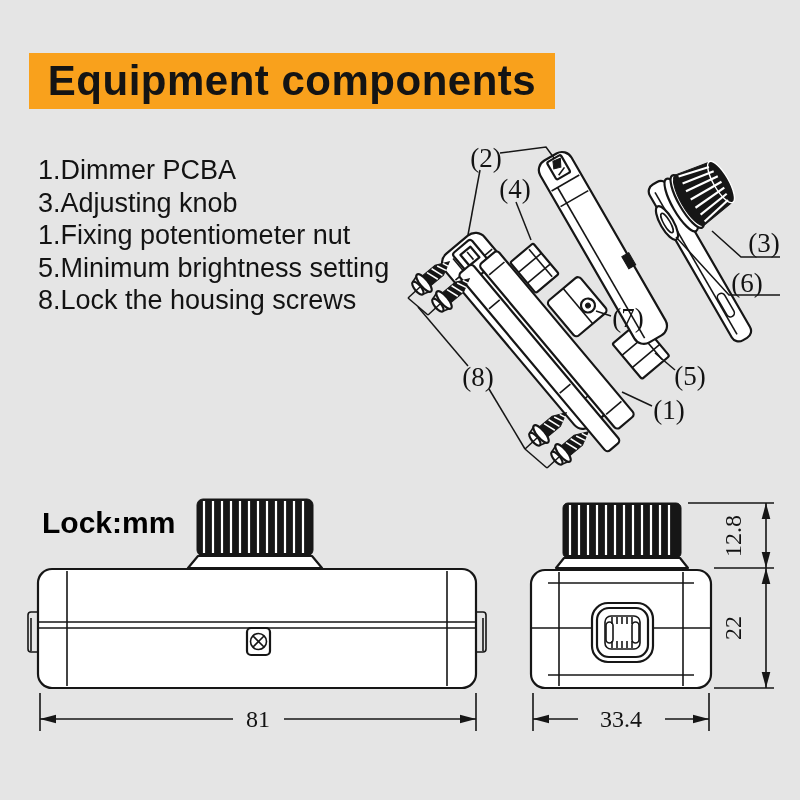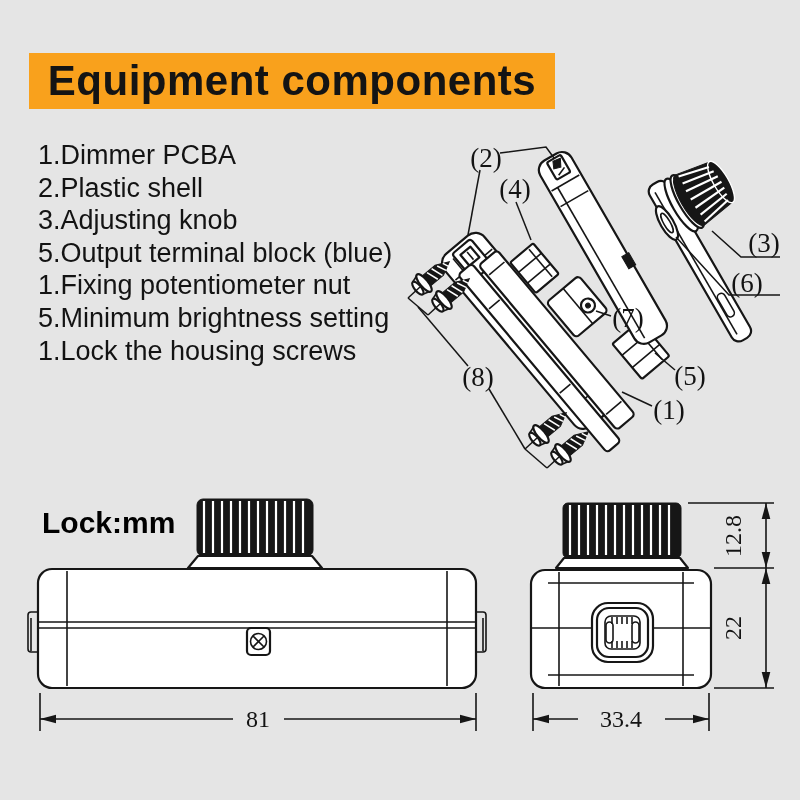--- a/index.html
+++ b/index.html
@@ -1,21 +1,21 @@
 <!DOCTYPE html>
 <html><head>
 <meta charset="utf-8">
 <style>
   html,body{margin:0;padding:0;background:#ffffff;}
   .page{position:relative;width:800px;height:800px;background:#e5e5e5;overflow:hidden;
         font-family:"Liberation Sans", sans-serif;color:#111;}
   .banner{position:absolute;left:29px;top:53px;width:526px;height:56px;
           display:flex;align-items:center;justify-content:center;}
   .banner-title{font-size:42px;font-weight:bold;color:#141414;letter-spacing:0.5px;white-space:nowrap;}
-  .parts-list{position:absolute;left:38px;top:139px;}
+  .parts-list{position:absolute;left:38px;top:154px;}
   .parts-list .item{font-size:27px;line-height:32.6px;color:#131313;white-space:nowrap;}
   .unit-label{position:absolute;left:42px;top:506px;font-size:30px;font-weight:bold;color:#000;}
   svg{position:absolute;left:0;top:0;}
   .outline{fill:#ffffff;stroke:#161616;stroke-width:2.2;stroke-linejoin:round;}
   .thin{fill:none;stroke:#161616;stroke-width:1.6;}
   .leader{fill:none;stroke:#161616;stroke-width:1.5;}
   .black{fill:#161616;stroke:#161616;stroke-width:1;}
   .rib{stroke:#ffffff;stroke-width:2.2;fill:none;}
   .callout{font-family:"Liberation Serif", serif;font-size:27px;fill:#131313;text-anchor:middle;}
   .dimtxt{font-family:"Liberation Serif", serif;font-size:24px;fill:#131313;text-anchor:middle;}
@@ -25,26 +25,24 @@
 <body>
 
 <div class="page">
 
   <div class="banner" style="background-color: rgb(249, 161, 28);">
     <div class="banner-title">Equipment components</div>
   </div>
 
   <div class="parts-list">
     <div class="item">1.Dimmer PCBA</div>
-    <div class="item">2.Plastic shell</div>
     <div class="item">3.Adjusting knob</div>
-    <div class="item">5.Output terminal block (blue)</div>
     <div class="item">1.Fixing potentiometer nut</div>
     <div class="item">5.Minimum brightness setting</div>
-    <div class="item">1.Lock the housing screws</div>
+    <div class="item">8.Lock the housing screws</div>
   </div>
 
   <div class="unit-label">Lock:mm</div>
 
   <svg width="800" height="800" viewBox="0 0 800 800" xmlns="http://www.w3.org/2000/svg" xmlns:xlink="http://www.w3.org/1999/xlink">
 
     <defs>
       <g id="screw-shape">
         <ellipse cx="-8" cy="0" rx="3.2" ry="8" class="outline" stroke-width="1.8"></ellipse>
         <line x1="-8" y1="-8" x2="0" y2="-10.5" class="thin"></line>

